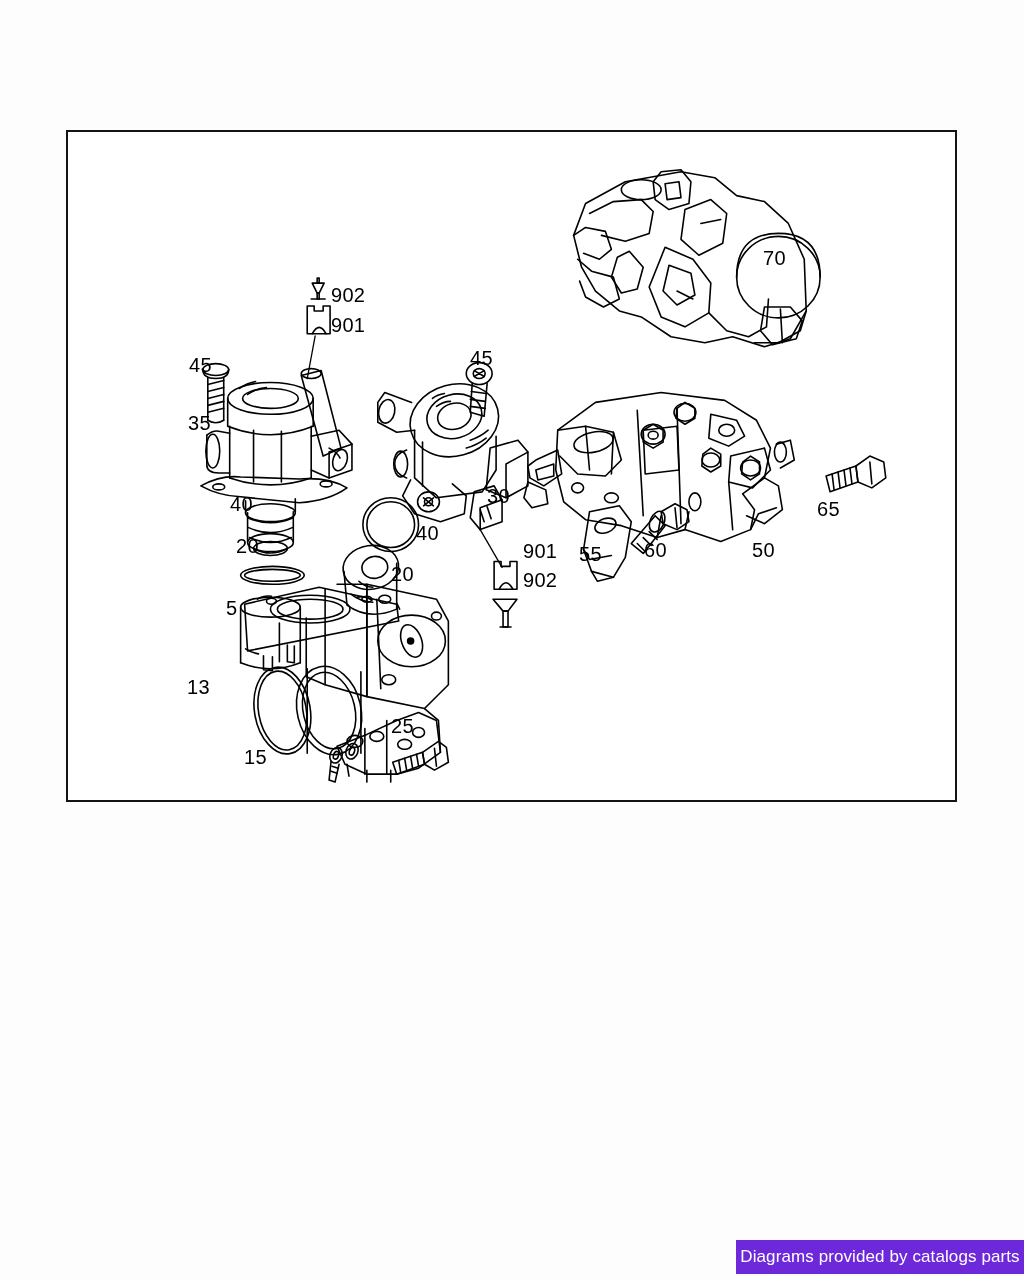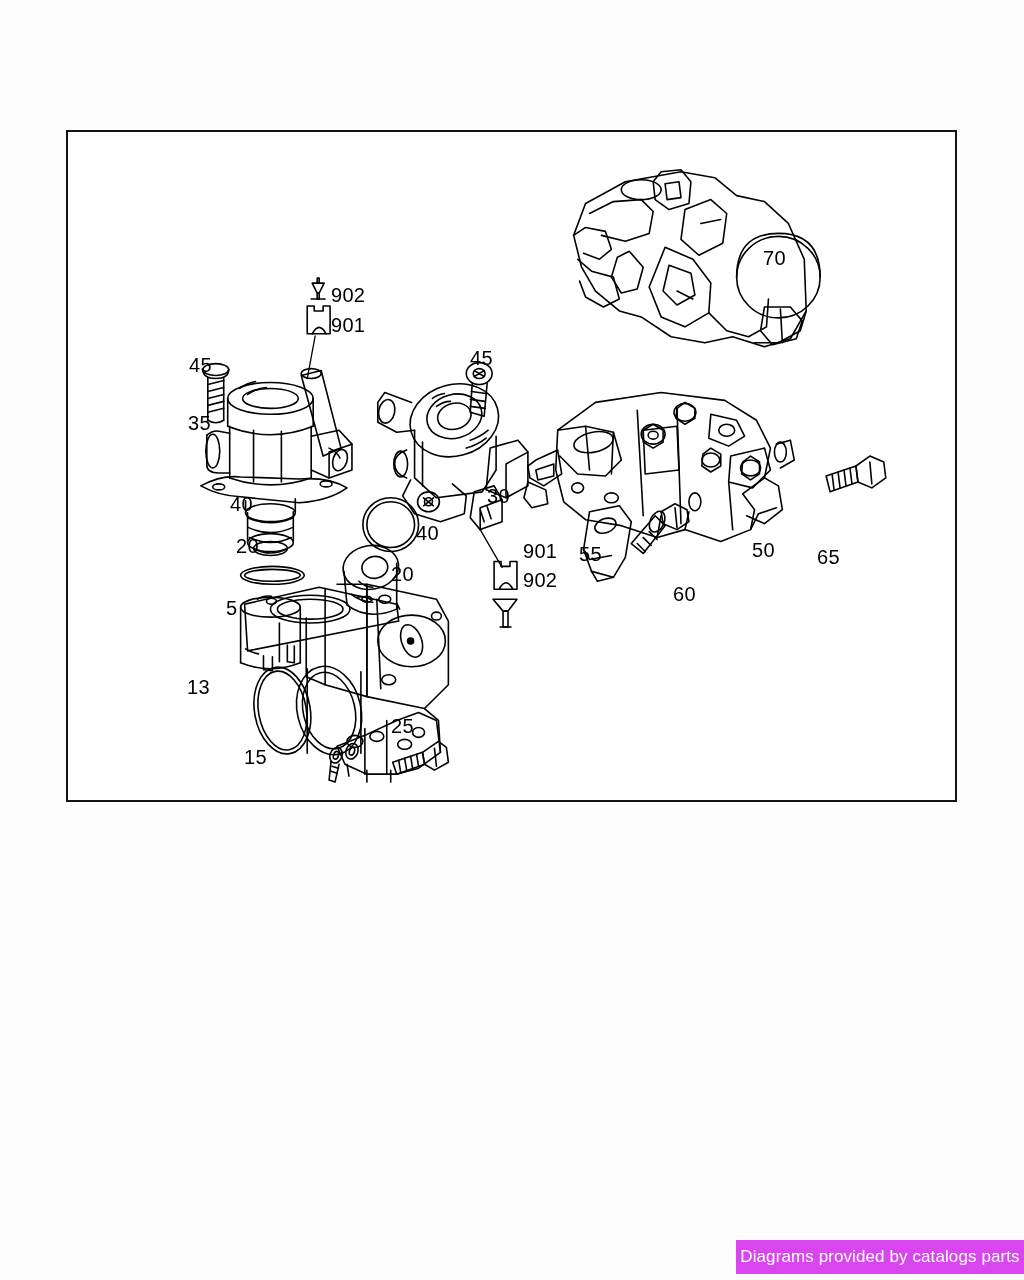--- a/index.html
+++ b/index.html
@@ -47,21 +47,21 @@
     letter-spacing: 0.3px;
     white-space: nowrap;
     line-height: 1;
   }
   #watermark {
     position: absolute;
     left: 736px;
     top: 1240px;
     width: 288px;
     height: 34px;
-    background: #d946ef;
+    background: #6d28d9;
     color: #ffffff;
     font-family: "Liberation Sans", sans-serif;
     font-size: 17px;
     display: flex;
     align-items: center;
     justify-content: center;
     letter-spacing: 0.1px;
   }
 </style>
 </head>
@@ -377,23 +377,23 @@
     <div class="callout-label" style="left:168px; top:404px;">20</div>
     <div class="callout-label" style="left:348px; top:391px;">40</div>
     <div class="callout-label" style="left:323px; top:432px;">20</div>
     <div class="callout-label" style="left:455px; top:409px;">901</div>
     <div class="callout-label" style="left:455px; top:438px;">902</div>
     <div class="callout-label" style="left:158px; top:466px;">5</div>
     <div class="callout-label" style="left:119px; top:545px;">13</div>
     <div class="callout-label" style="left:176px; top:615px;">15</div>
     <div class="callout-label" style="left:298px; top:584px;padding-left:25px;">25</div>
     <div class="callout-label" style="left:695px; top:116px;">70</div>
-    <div class="callout-label" style="left:749px; top:367px;margin-top:48px;">65</div>
+    <div class="callout-label" style="left:749px; top:367px;">65</div>
     <div class="callout-label" style="left:684px; top:408px;">50</div>
-    <div class="callout-label" style="left:605px; top:408px;margin-top:44px;">60</div>
+    <div class="callout-label" style="left:576px; top:408px;">60</div>
     <div class="callout-label" style="left:511px; top:412px;">55</div>
 
   </div>
 
   <div id="watermark">
     <span>Diagrams provided by catalogs parts</span>
   </div>
 
 </div>
 

